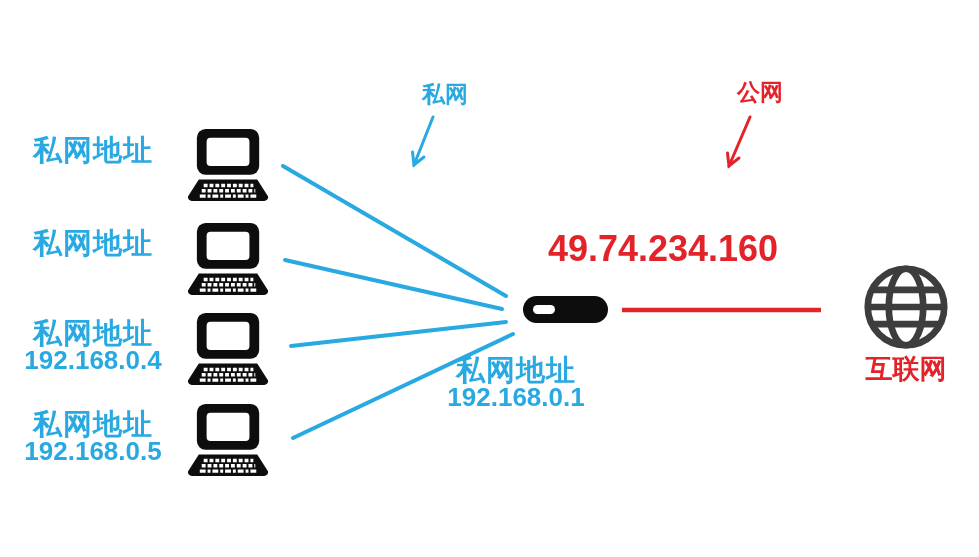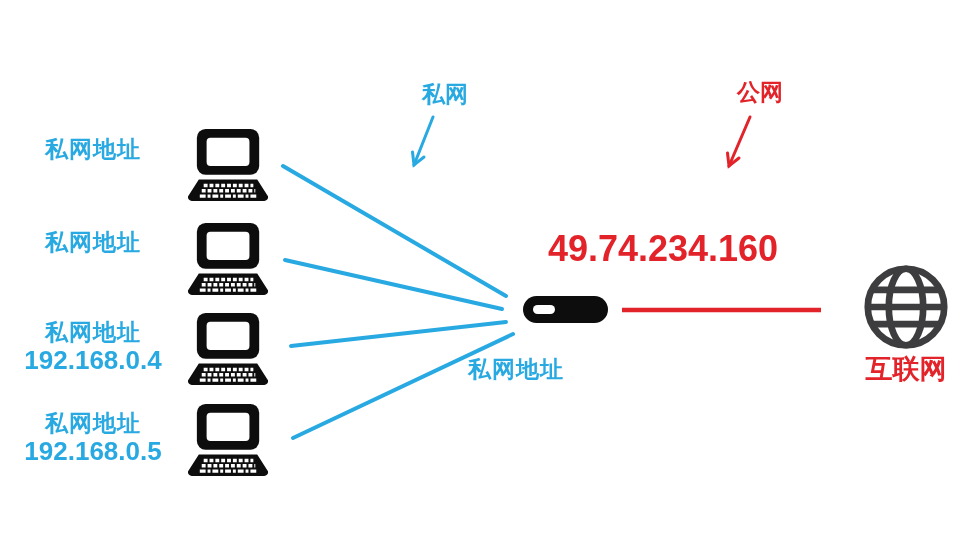--- a/index.html
+++ b/index.html
@@ -4,21 +4,21 @@
 <style>
   html,body{margin:0;padding:0;background:#fff;}
   .canvas{
     position:relative;width:979px;height:557px;background:#ffffff;overflow:hidden;
     font-family:"Liberation Sans","DejaVu Sans",sans-serif;font-weight:bold;
   }
   .overlay{position:absolute;left:0;top:0;width:979px;height:557px;pointer-events:none;}
   .txt{position:absolute;text-align:center;}
   .c-private{color:#29a9e1;}
   .c-public{color:#e2232a;}
-  .cn-label{font-size:23px;line-height:26px;letter-spacing:1px;font-family:Liberation Serif, serif;}
+  .cn-label{font-size:29px;line-height:26px;letter-spacing:1px;}
   .ip-label{font-size:26px;line-height:28px;}
   .client-text{width:180px;left:3px;}
   .legend-label{width:120px;font-size:23px;}
   .public-addr{left:543px;top:234px;width:240px;}
   .public-addr .ip-label{font-size:36px;line-height:30px;}
   .router-priv{left:396px;top:357px;width:240px;}
   .internet-label{left:826px;top:351px;width:160px;font-size:27px;}
   .laptop{position:absolute;left:186px;width:86px;height:74px;}
   .router{
     position:absolute;left:523px;top:296px;width:85px;height:27px;
@@ -102,20 +102,21 @@
   <div class="router">
     <div class="router-slot"></div>
   </div>
 
   <div class="txt public-addr c-public">
     <div class="ip-label">49.74.234.160</div>
   </div>
 
   <div class="txt router-priv c-private">
     <div class="cn-label">私网地址</div>
+    <div class="ip-label">192.168.0.1</div>
   </div>
 
   <svg class="globe" viewBox="0 0 90 90">
     <g stroke="#3d3d3f" stroke-width="7" fill="none">
       <circle cx="45" cy="45" r="40"></circle>
       <ellipse cx="45" cy="45" rx="18" ry="40"></ellipse>
       <line x1="10" y1="27" x2="80" y2="27"></line>
       <line x1="5" y1="45" x2="85" y2="45"></line>
       <line x1="10" y1="63" x2="80" y2="63"></line>
     </g>

